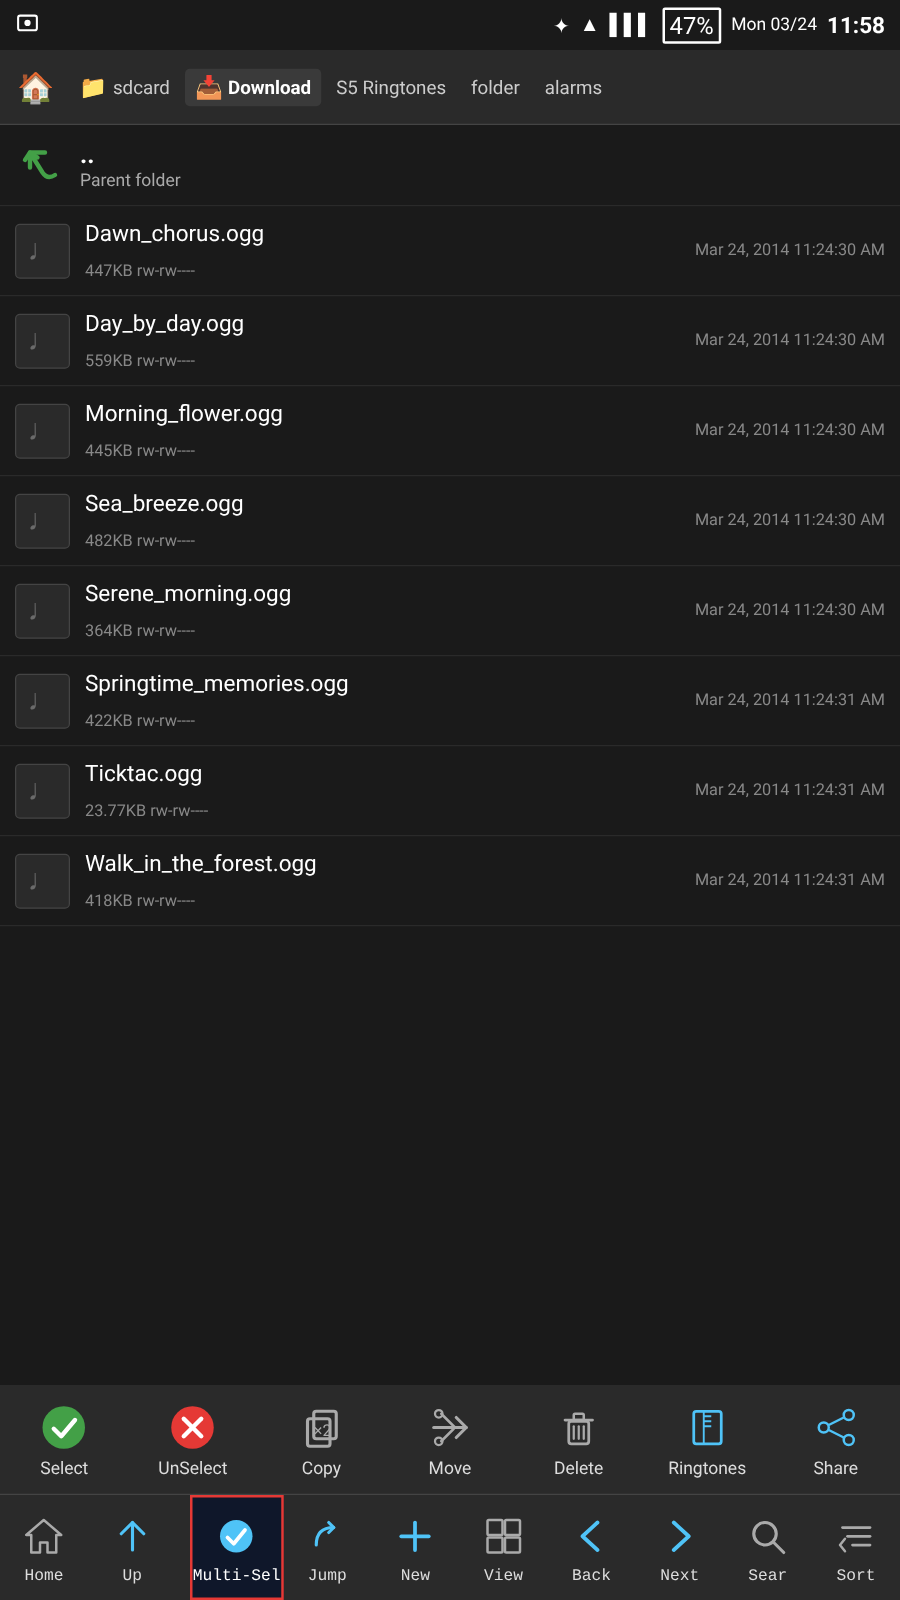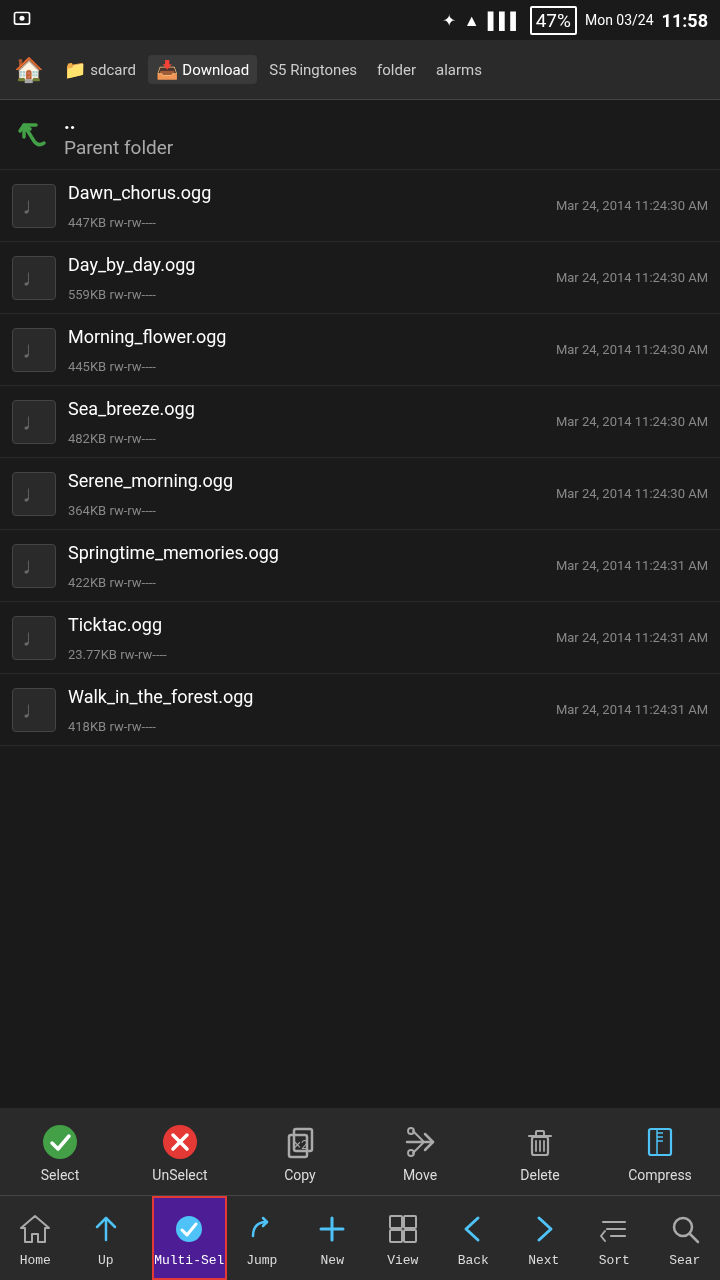--- a/index.html
+++ b/index.html
@@ -61,21 +61,21 @@
     }
     .back-arrow {
       width: 44px;
       height: 44px;
       display: flex;
       align-items: center;
       justify-content: center;
     }
     .parent-text { margin-left: 8px; }
     .parent-dots { font-size: 20px; color: #fff; font-weight: bold; }
-    .parent-label { font-size: 19px; color: #aaa; margin-top: 2px; }
+    .parent-label { font-size: 14px; color: #aaa; margin-top: 2px; }
 
     
     .file-list { overflow-y: auto; }
     .file-item {
       display: flex;
       align-items: center;
       padding: 0 12px;
       height: 72px;
       border-bottom: 1px solid #2a2a2a;
       cursor: pointer;
@@ -196,21 +196,21 @@
     <span style="font-size:24px;">🏠</span>
   </div>
 
   <div class="breadcrumb-item">
     <span style="font-size:18px; color:#aaa;">📁</span>
     <span>sdcard</span>
   </div>
 
   <div class="breadcrumb-item active">
     <span style="font-size:18px; color:#66bb6a;">📥</span>
-    <span style="color:#fff; font-weight:normal;text-align:center;">Download</span>
+    <span style="color:#fff; font-weight:bold;text-align:center;">Download</span>
   </div>
 
   <div class="breadcrumb-item">
     <span>S5 Ringtones</span>
   </div>
 
   <div class="breadcrumb-item">
     <span>folder</span>
   </div>
 
@@ -427,23 +427,36 @@
     <div class="action-btn">
       <div class="action-icon">
         <svg width="38" height="38" viewBox="0 0 38 38">
           <rect x="8" y="6" width="22" height="26" rx="2" fill="none" stroke="#4fc3f7" stroke-width="2.2"></rect>
           <line x1="16" y1="6" x2="16" y2="32" stroke="#4fc3f7" stroke-width="1.5"></line>
           <line x1="16" y1="10" x2="22" y2="10" stroke="#4fc3f7" stroke-width="1.5"></line>
           <line x1="16" y1="14" x2="22" y2="14" stroke="#4fc3f7" stroke-width="1.5"></line>
           <line x1="16" y1="18" x2="22" y2="18" stroke="#4fc3f7" stroke-width="1.5"></line>
         </svg>
       </div>
-      <span class="action-label">Compress</span>
-    </div>
-
+      <span class="action-label">Ringtones</span>
+    </div>
+
+    <div class="action-btn">
+      <div class="action-icon">
+        <svg width="38" height="38" viewBox="0 0 38 38">
+
+          <circle cx="29" cy="9" r="4" fill="none" stroke="#4fc3f7" stroke-width="2"></circle>
+          <circle cx="29" cy="29" r="4" fill="none" stroke="#4fc3f7" stroke-width="2"></circle>
+          <circle cx="9" cy="19" r="4" fill="none" stroke="#4fc3f7" stroke-width="2"></circle>
+          <line x1="13" y1="17" x2="25" y2="11" stroke="#4fc3f7" stroke-width="2"></line>
+          <line x1="13" y1="21" x2="25" y2="27" stroke="#4fc3f7" stroke-width="2"></line>
+        </svg>
+      </div>
+      <span class="action-label">Share</span>
+    </div>
 
   </div>
 
   <div class="nav-bar">
 
     <div class="nav-btn">
       <div class="nav-icon">
         <svg width="34" height="34" viewBox="0 0 34 34">
           <polygon points="17,4 3,16 7,16 7,30 14,30 14,22 20,22 20,30 27,30 27,16 31,16" fill="none" stroke="#aaa" stroke-width="2" stroke-linejoin="round"></polygon>
         </svg>
@@ -454,21 +467,21 @@
     <div class="nav-btn">
       <div class="nav-icon">
         <svg width="34" height="34" viewBox="0 0 34 34">
           <polyline points="17,6 17,28" fill="none" stroke="#4fc3f7" stroke-width="2.5" stroke-linecap="round"></polyline>
           <polyline points="8,15 17,6 26,15" fill="none" stroke="#4fc3f7" stroke-width="2.5" stroke-linecap="round" stroke-linejoin="round"></polyline>
         </svg>
       </div>
       <span class="nav-label">Up</span>
     </div>
 
-    <div class="nav-btn active" style="border:2px solid #e53935; background:#4c1d95;margin-left:11px;">
+    <div class="nav-btn active" style="border:2px solid #e53935; background:#0f172a;margin-left:11px;">
       <div class="nav-icon">
         <svg width="34" height="34" viewBox="0 0 34 34">
           <circle cx="17" cy="17" r="13" fill="#4fc3f7"></circle>
           <polyline points="10,18 15,23 24,12" fill="none" stroke="#fff" stroke-width="3" stroke-linecap="round" stroke-linejoin="round"></polyline>
         </svg>
       </div>
       <span class="nav-label" style="color:#fff;">Multi-Sel</span>
     </div>
 
     <div class="nav-btn">
@@ -518,33 +531,33 @@
         <svg width="34" height="34" viewBox="0 0 34 34">
           <polyline points="12,6 24,17 12,28" fill="none" stroke="#4fc3f7" stroke-width="3" stroke-linecap="round" stroke-linejoin="round"></polyline>
         </svg>
       </div>
       <span class="nav-label">Next</span>
     </div>
 
     <div class="nav-btn">
       <div class="nav-icon">
         <svg width="34" height="34" viewBox="0 0 34 34">
+          <circle cx="15" cy="15" r="9" fill="none" stroke="#aaa" stroke-width="2.5"></circle>
+          <line x1="22" y1="22" x2="30" y2="30" stroke="#aaa" stroke-width="2.5" stroke-linecap="round"></line>
+        </svg>
+      </div>
+      <span class="nav-label">Sear</span>
+    </div>
+
+    <div class="nav-btn">
+      <div class="nav-icon">
+        <svg width="34" height="34" viewBox="0 0 34 34">
           <line x1="6" y1="10" x2="28" y2="10" stroke="#aaa" stroke-width="2.2" stroke-linecap="round"></line>
           <line x1="10" y1="17" x2="28" y2="17" stroke="#aaa" stroke-width="2.2" stroke-linecap="round"></line>
           <line x1="14" y1="24" x2="28" y2="24" stroke="#aaa" stroke-width="2.2" stroke-linecap="round"></line>
           <polyline points="8,19 4,24 8,29" fill="none" stroke="#aaa" stroke-width="2" stroke-linecap="round" stroke-linejoin="round"></polyline>
         </svg>
       </div>
       <span class="nav-label">Sort</span>
     </div>
 
-    <div class="nav-btn">
-      <div class="nav-icon">
-        <svg width="34" height="34" viewBox="0 0 34 34">
-          <circle cx="15" cy="15" r="9" fill="none" stroke="#aaa" stroke-width="2.5"></circle>
-          <line x1="22" y1="22" x2="30" y2="30" stroke="#aaa" stroke-width="2.5" stroke-linecap="round"></line>
-        </svg>
-      </div>
-      <span class="nav-label">Sear</span>
-    </div>
-
   </div>
 </div>
 
 </body></html>

